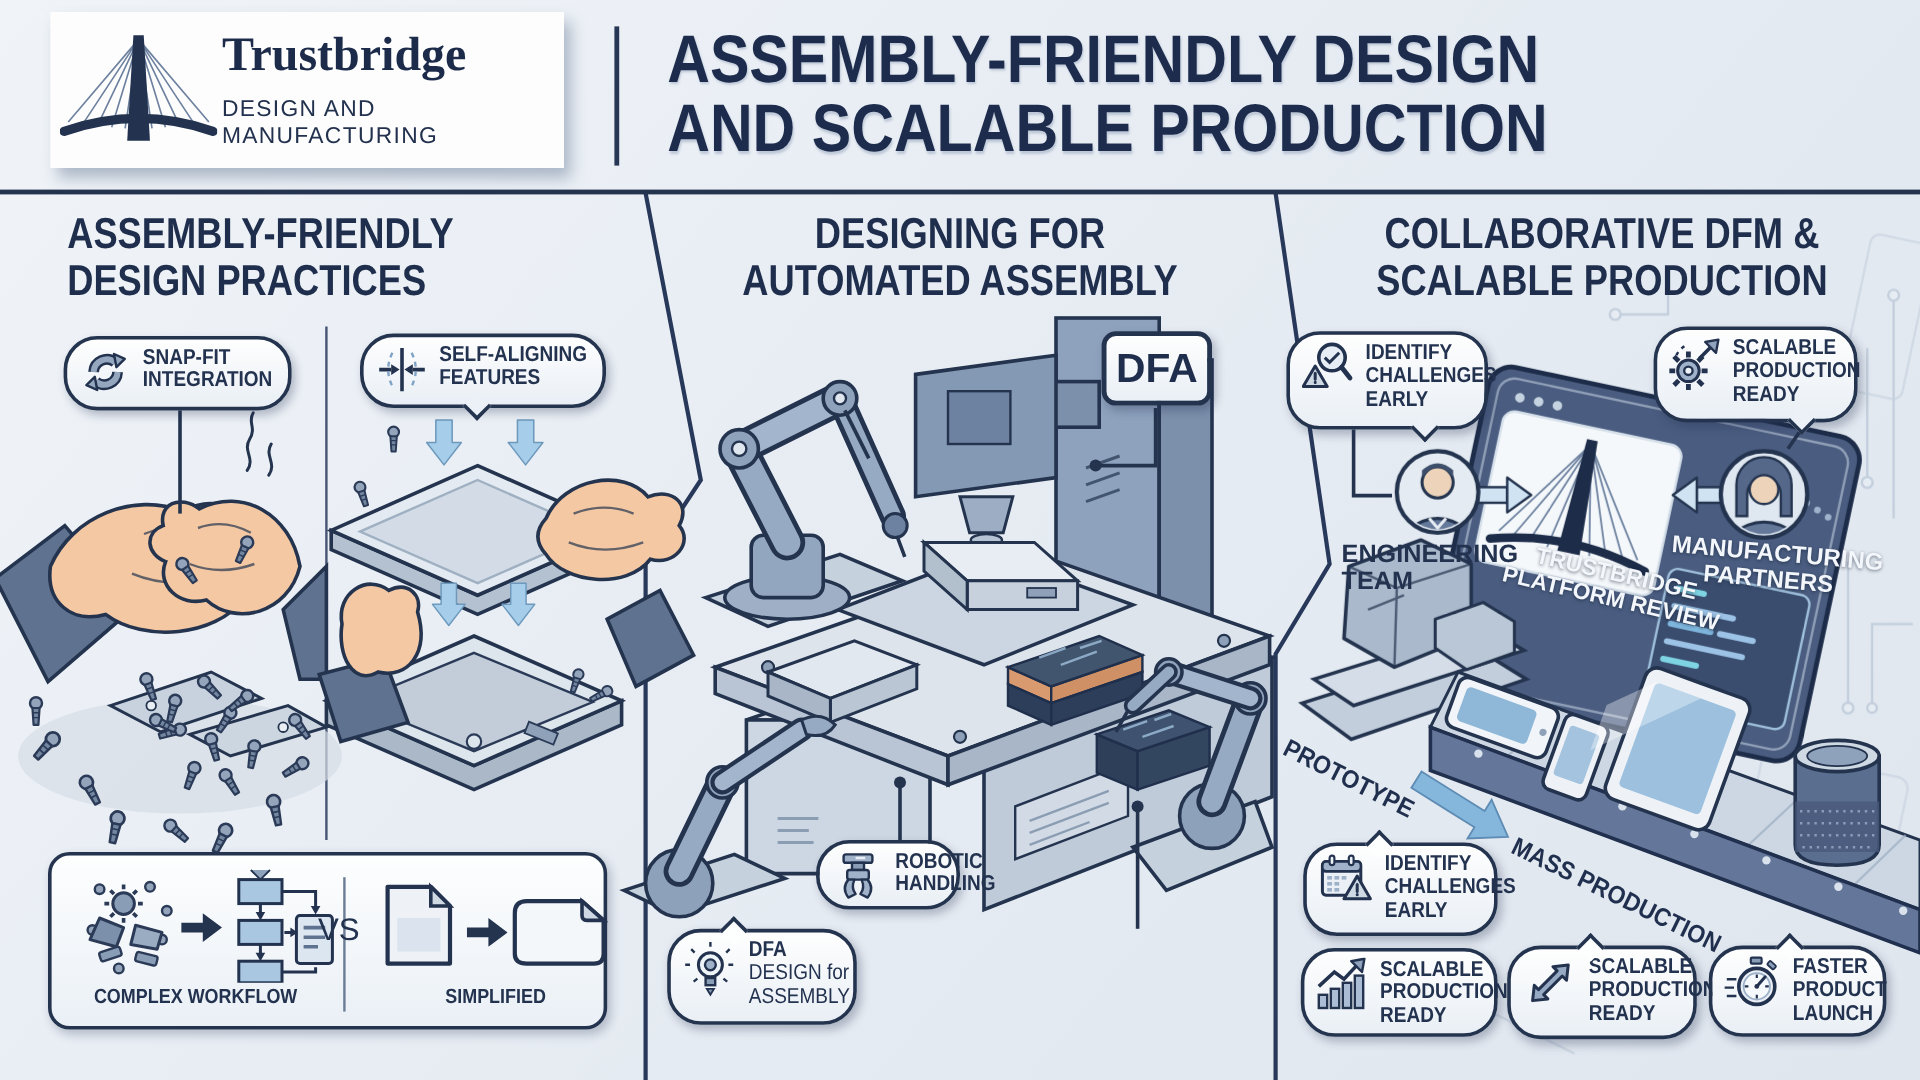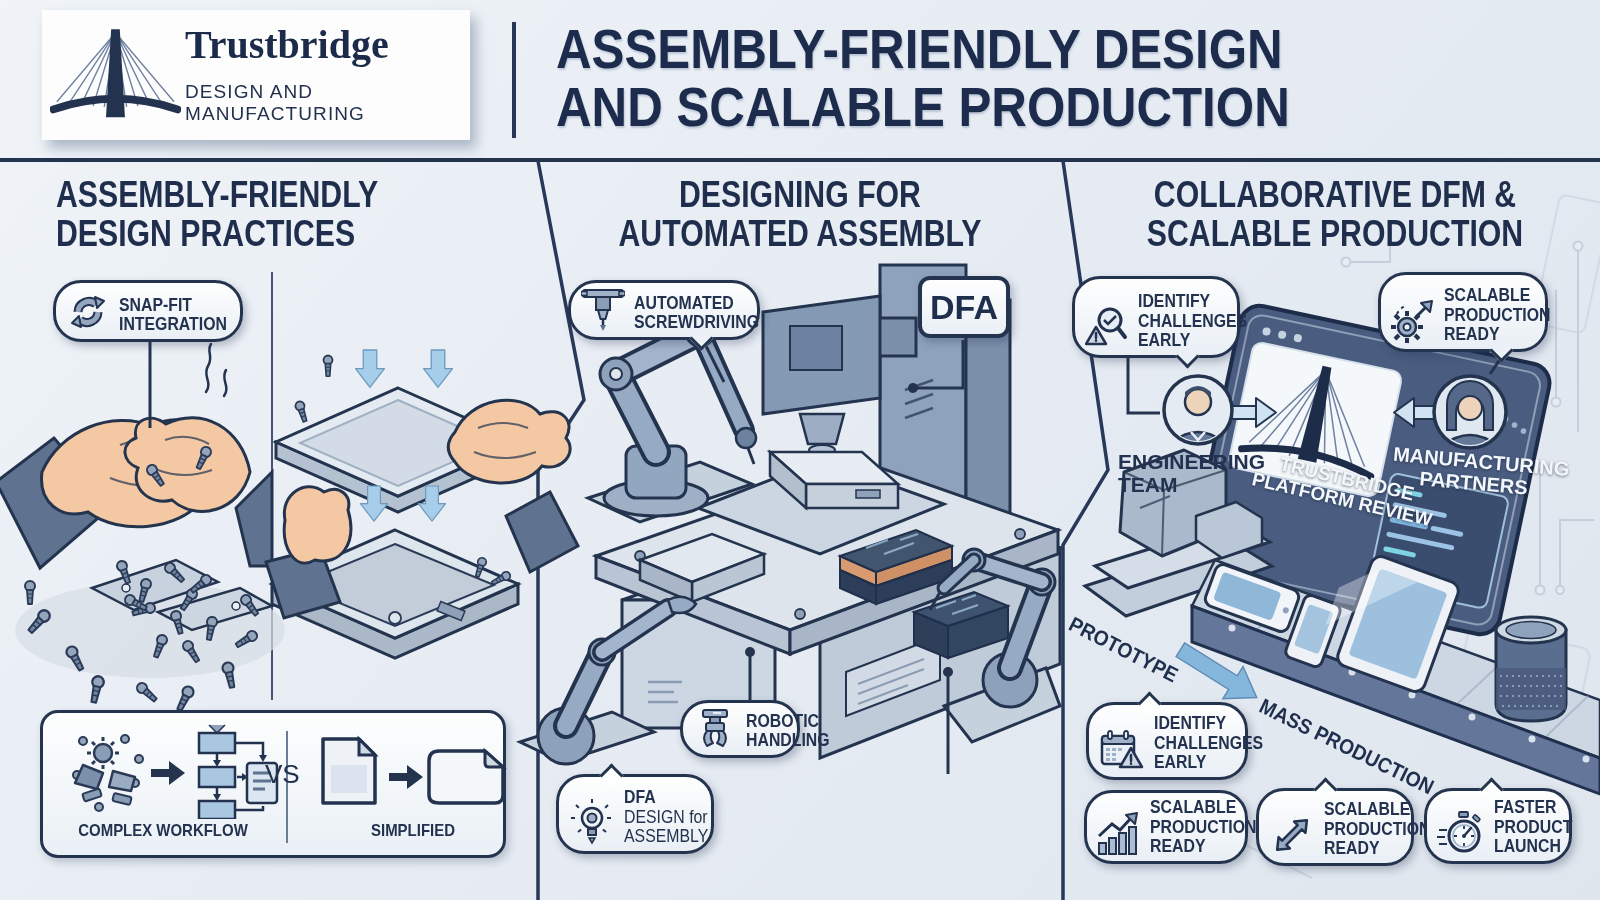--- a/index.html
+++ b/index.html
@@ -17,21 +17,21 @@
   .brand-tag{font-size:19px;letter-spacing:1.1px;color:#22314e;margin-top:16px;font-weight:500}
   .vdiv{left:512px;top:22px;width:4px;height:116px;background:#26365470;background:#263654;z-index:4}
   .h1{left:556px;top:20px;z-index:4;font-weight:700;font-size:56px;line-height:1.03;color:#1d2c4c;
     transform:scaleX(.88);transform-origin:left top;white-space:nowrap;text-shadow:1px 2px 2px rgba(110,130,160,.35)}
   .hline{left:0;top:158px;width:1600px;height:4px;background:#24344f;z-index:3}
   
   .h2{z-index:4;font-weight:700;font-size:36px;line-height:1.07;color:#1e2e4c;transform:scaleX(.84);white-space:nowrap}
   .h2.left{transform-origin:left top}
   .h2.center{text-align:center;transform-origin:center top}
   
-  .callout{position:absolute;z-index:6;display:flex;align-items:flex-end;gap:9px;padding:5px 10px;
+  .callout{position:absolute;z-index:6;display:flex;align-items:flex-start;gap:9px;padding:5px 10px;
     background:linear-gradient(180deg,#fefefe,#e9eff5);border:3px solid #24344f;border-radius:28px;
     box-shadow:3px 4px 8px rgba(32,48,79,.3)}
   .callout .ct{font-weight:700;font-size:18px;line-height:1.07;color:#22324f;transform:scaleX(.88);
     transform-origin:left center;white-space:nowrap}
   .callout .ct .sub{font-weight:400}
   .callout svg{flex:0 0 auto}
   .tail{position:absolute;width:17px;height:17px;background:#ebf1f6;transform:rotate(45deg);z-index:1}
   .tail.down{bottom:-10px;border-right:3px solid #24344f;border-bottom:3px solid #24344f}
   .tail.up{top:-10px;background:#fdfefe;border-left:3px solid #24344f;border-top:3px solid #24344f}
   .badge{position:absolute;z-index:6;display:flex;align-items:center;justify-content:center;
@@ -424,20 +424,36 @@
       <path d="M32,22 a11,11 0 0 1 -18,8" stroke="#22324f" stroke-width="9" fill="none"></path>
       <path d="M32,22 a11,11 0 0 1 -18,8" stroke="#94a7bf" stroke-width="5" fill="none"></path>
       <path d="M15,37 l-9,-4 7,-7 z" fill="#94a7bf" stroke="#22324f" stroke-width="2" stroke-linejoin="round"></path>
     </svg>
     <div class="ct">
       <div>SNAP-FIT</div>
       <div>INTEGRATION</div>
     </div>
   </div>
 
+  <div class="callout" style="left:300px;top:278px;width:205px;height:62px">
+    <svg width="44" height="44" viewBox="0 0 44 44">
+      <line x1="22" y1="4" x2="22" y2="40" stroke="#22324f" stroke-width="3"></line>
+      <path d="M3,22 h10" stroke="#22324f" stroke-width="3"></path>
+      <path d="M13,17.5 l7,4.5 -7,4.5 z" fill="#22324f"></path>
+      <path d="M41,22 h-10" stroke="#22324f" stroke-width="3"></path>
+      <path d="M31,17.5 l-7,4.5 7,4.5 z" fill="#22324f"></path>
+      <path d="M14,8 q-7,14 0,28" stroke="#7fa3c6" stroke-width="2" stroke-dasharray="4,4" fill="none"></path>
+      <path d="M30,8 q7,14 0,28" stroke="#7fa3c6" stroke-width="2" stroke-dasharray="4,4" fill="none"></path>
+    </svg>
+    <div class="ct">
+      <div>SELF-ALIGNING</div>
+      <div>FEATURES</div>
+    </div>
+    <div class="tail down" style="left:86px"></div>
+  </div>
 
 
   <div class="panelbox" style="left:40px;top:710px;width:466px;height:148px">
     <svg class="abs" style="left:26px;top:18px" width="76" height="82" viewBox="0 0 76 82">
       <g fill="#93a4bb" stroke="#2a3a57" stroke-width="2">
         <circle cx="14" cy="10" r="4"></circle>
           <circle cx="56" cy="8" r="4"></circle>
           <circle cx="70" cy="28" r="4"></circle>
         <circle cx="8" cy="44" r="4"></circle>
           <circle cx="66" cy="52" r="4"></circle>
@@ -481,36 +497,20 @@
       <path d="M0,8 h18 v-8 l16,12 -16,12 v-8 h-18 z" fill="#24344f"></path>
     </svg>
     <svg class="abs" style="left:382px;top:34px" width="82" height="58" viewBox="0 0 82 58">
       <path d="M4,14 q0,-10 10,-10 h46 l18,16 v28 q0,8 -8,8 h-56 q-10,0 -10,-8 z" fill="#f4f7fa" stroke="#22324f" stroke-width="3.5" stroke-linejoin="round"></path>
       <path d="M60,4 l18,16 h-14 q-4,0 -4,-4 z" fill="#cfd9e4" stroke="#22324f" stroke-width="3"></path>
     </svg>
     <div class="pb-label" style="left:10px;top:108px;width:220px">COMPLEX WORKFLOW</div>
     <div class="pb-label" style="left:290px;top:108px;width:160px">SIMPLIFIED</div>
   </div>
 
-  <div class="callout" style="left:568px;top:280px;width:192px;height:60px">
-    <svg width="44" height="48" viewBox="0 0 44 48">
-      <rect x="2" y="6" width="40" height="7" rx="2" fill="#9fb2c9" stroke="#22324f" stroke-width="2"></rect>
-      <rect x="0" y="7.5" width="6" height="4" fill="#9fb2c9" stroke="#22324f" stroke-width="1.5"></rect>
-      <rect x="38" y="7.5" width="6" height="4" fill="#9fb2c9" stroke="#22324f" stroke-width="1.5"></rect>
-      <rect x="15" y="13" width="14" height="13" fill="#8a9db6" stroke="#22324f" stroke-width="2"></rect>
-      <path d="M17,26 h10 l-2.5,9 h-5 z" fill="#9fb2c9" stroke="#22324f" stroke-width="2" stroke-linejoin="round"></path>
-      <path d="M22,35 v7" stroke="#22324f" stroke-width="2.5"></path>
-      <path d="M19,41 l3,6 3,-6 z" fill="#5c7190"></path>
-    </svg>
-    <div class="ct">
-      <div>AUTOMATED</div>
-      <div>SCREWDRIVING</div>
-    </div>
-    <div class="tail down" style="left:122px"></div>
-  </div>
 
   <div class="badge" style="left:918px;top:276px;width:92px;height:62px">DFA</div>
 
   <div class="callout" style="left:680px;top:700px;width:120px;height:58px">
     <svg width="44" height="44" viewBox="0 0 44 44">
       <rect x="10" y="4" width="24" height="7" rx="2" fill="#9fb2c9" stroke="#22324f" stroke-width="2"></rect>
       <rect x="17" y="11" width="10" height="6" fill="#8a9db6" stroke="#22324f" stroke-width="2"></rect>
       <rect x="13" y="17" width="18" height="8" rx="2" fill="#9fb2c9" stroke="#22324f" stroke-width="2"></rect>
       <path d="M14,25 q-6,7 0,15 l6,-3 q-4,-5 -1,-12 z" fill="#9fb2c9" stroke="#22324f" stroke-width="2" stroke-linejoin="round"></path>
       <path d="M30,25 q6,7 0,15 l-6,-3 q4,-5 1,-12 z" fill="#9fb2c9" stroke="#22324f" stroke-width="2" stroke-linejoin="round"></path>

